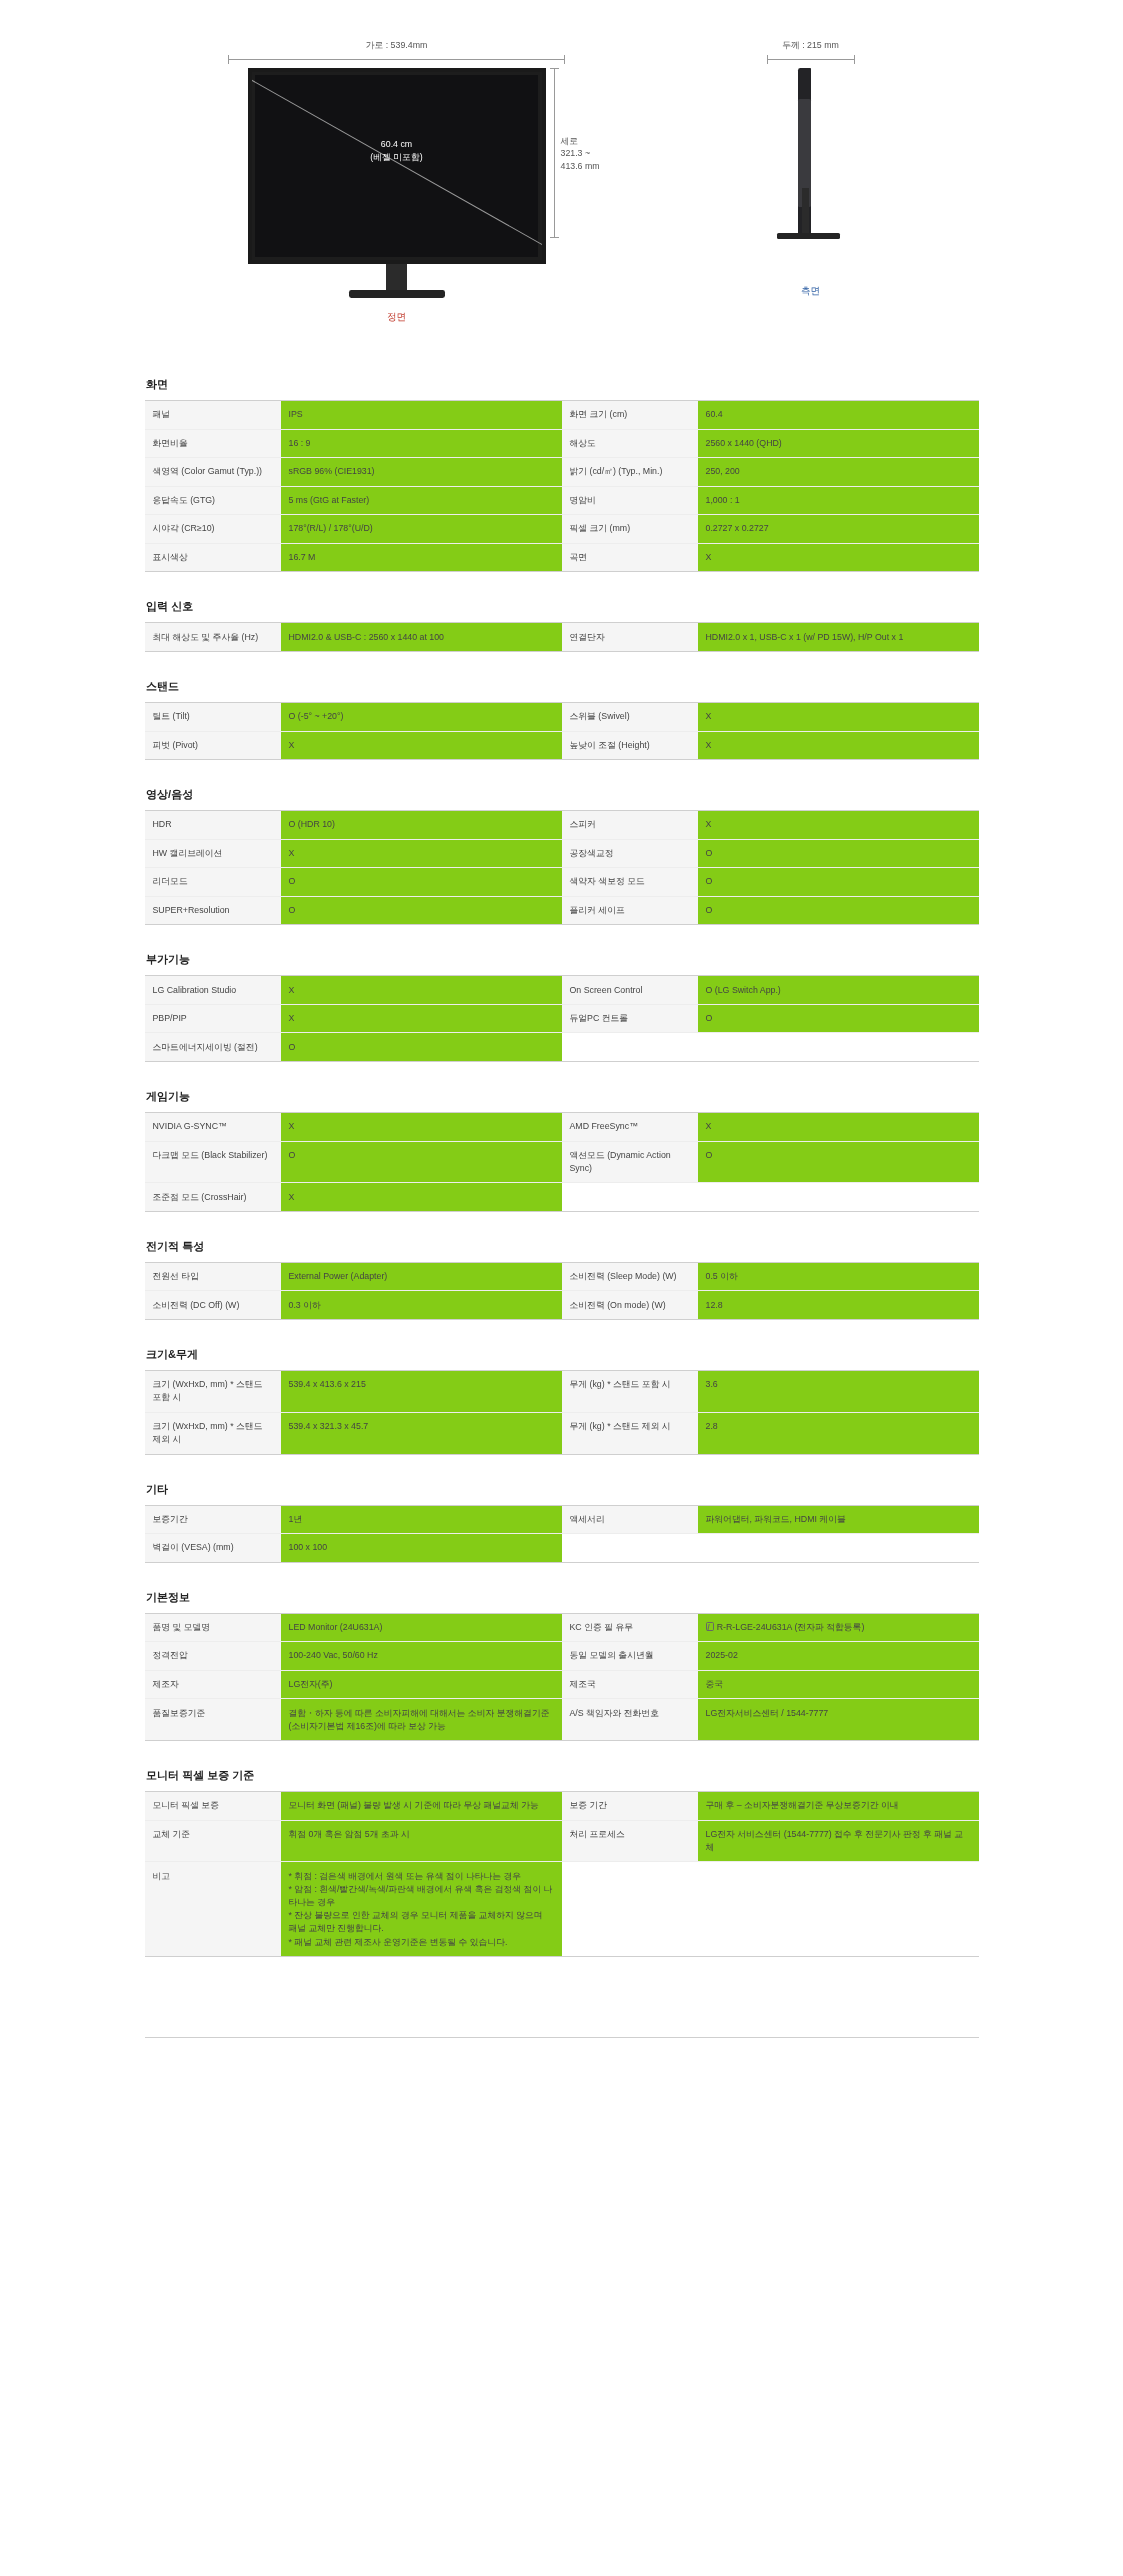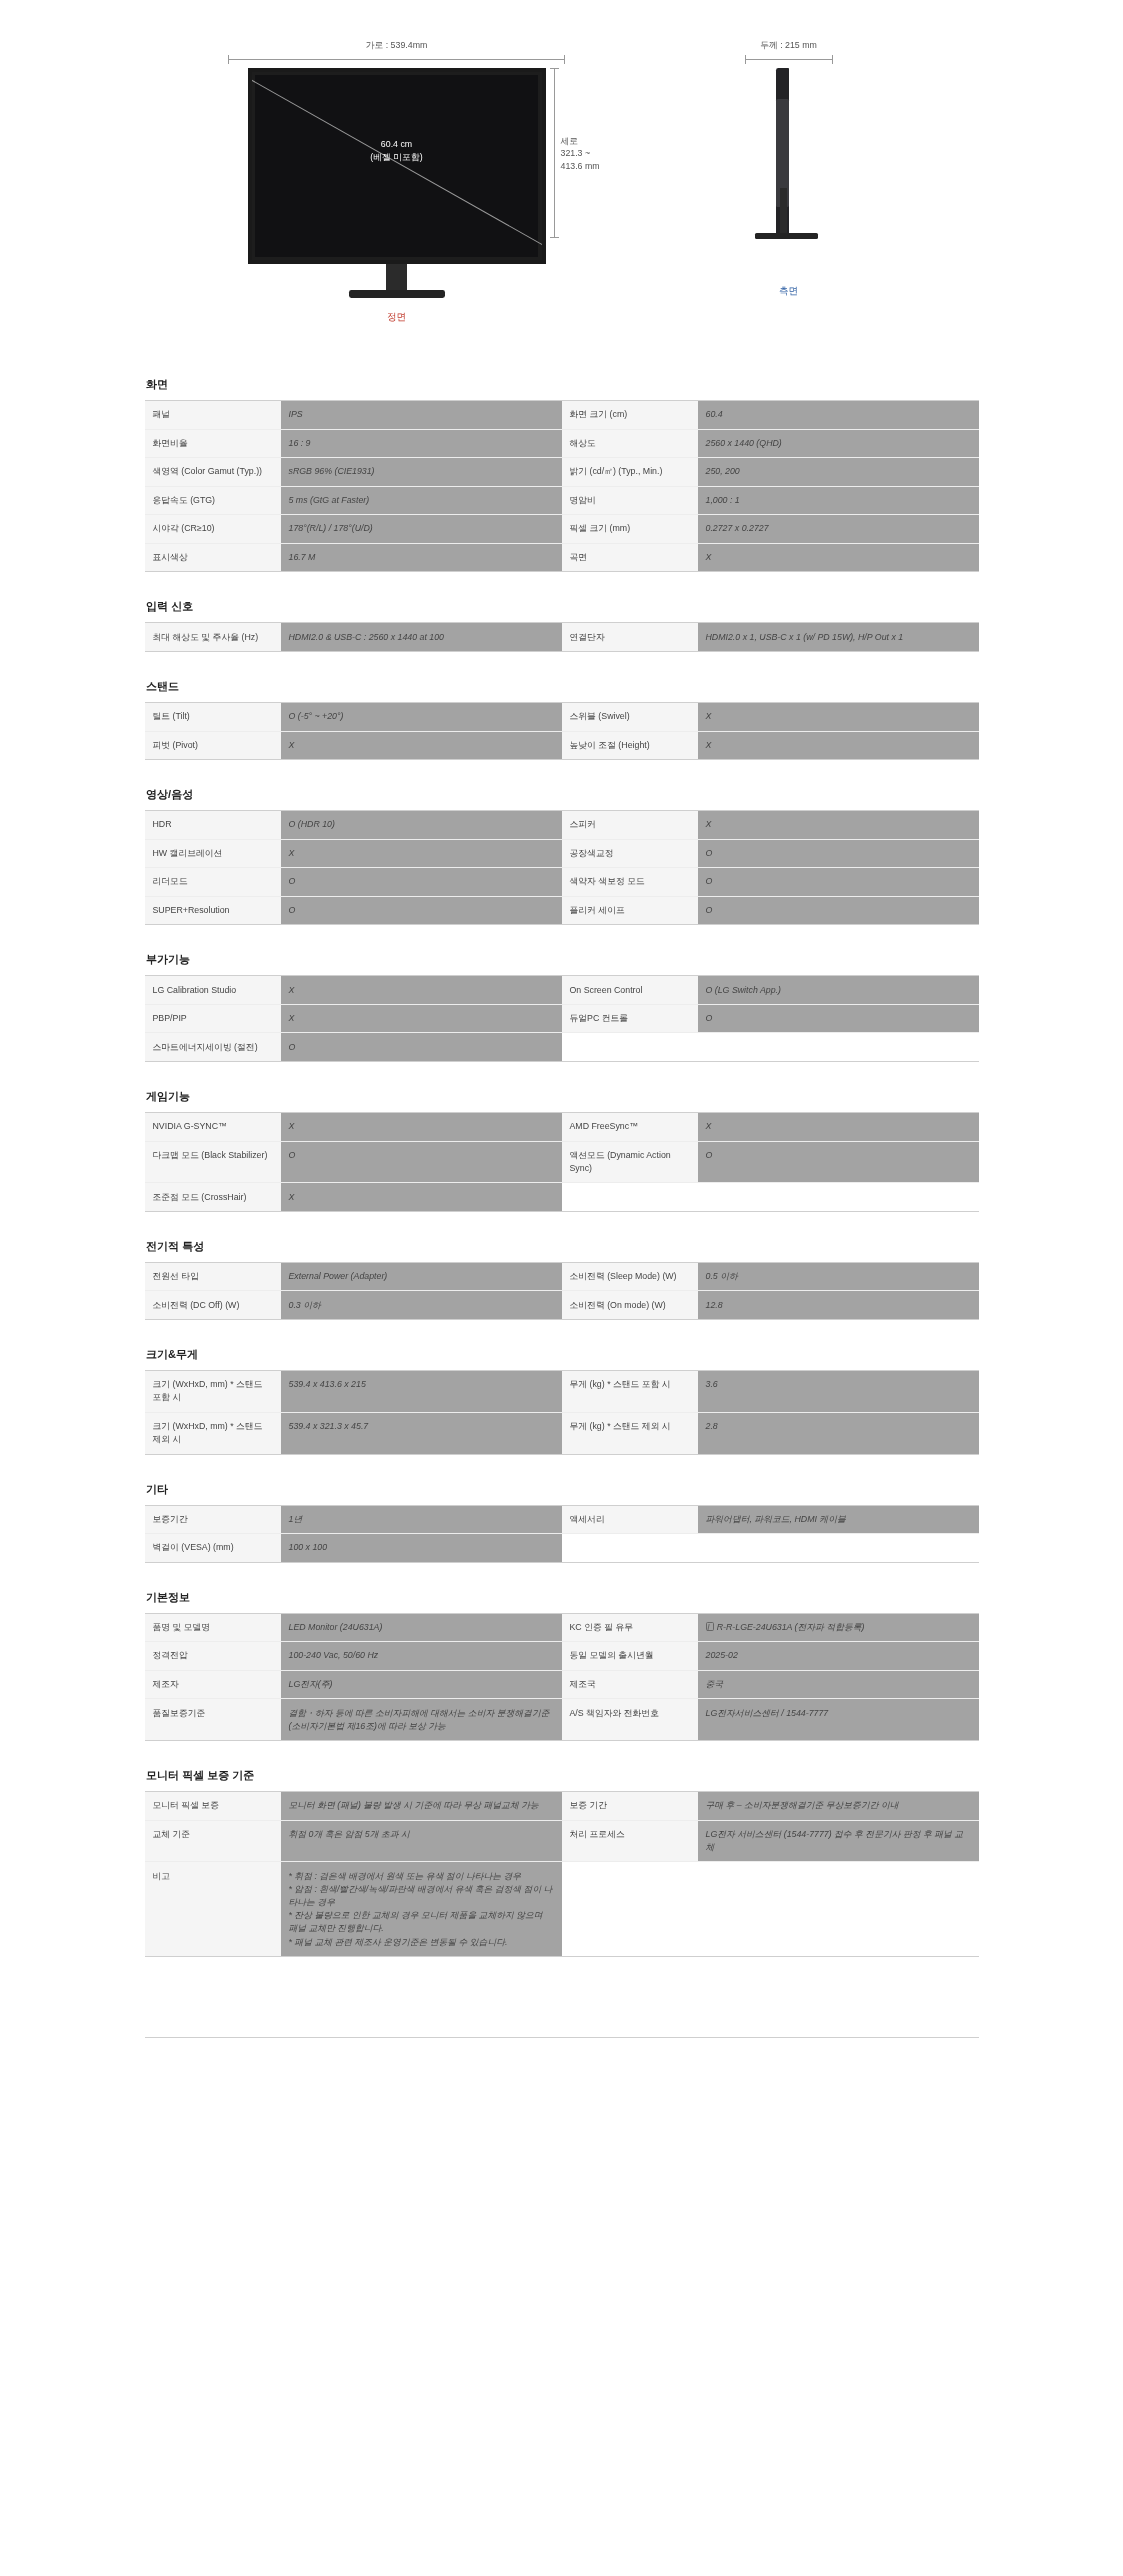--- a/index.html
+++ b/index.html
@@ -25,21 +25,21 @@
     width: 100%;
   }
   .front-block {
     position: absolute;
     left: 228px;
     top: 40px;
     width: 337px;
   }
   .side-block {
     position: absolute;
-    left: 684px;
+    left: 706px;
     top: 40px;
     width: 209px;
   }
   .dim-label {
     font-size: 8.8px;
     color: #555;
     text-align: center;
     margin-bottom: 3.2px;
   }
   .dim-line-h {
@@ -227,21 +227,21 @@
     vertical-align: top;
     line-height: 1.5;
     border-bottom: 0.8px solid #ededed;
   }
   table.spec tr:last-child td { border-bottom: none; }
   td.k {
     background: #f5f5f5;
     color: #333;
     width: 136px;
   }
-  td.v { background: #a3a3a3; width: 281px; font-style: italic; }
+  td.v { background: #84cc16; width: 281px; }
   .kc-icon {
     display: inline-block;
     width: 8.8px; height: 9.6px;
     border: 0.8px solid #666;
     border-radius: 1.6px;
     margin-right: 2.4px;
     vertical-align: -1.6px;
     position: relative;
   }
   .kc-icon:after {

